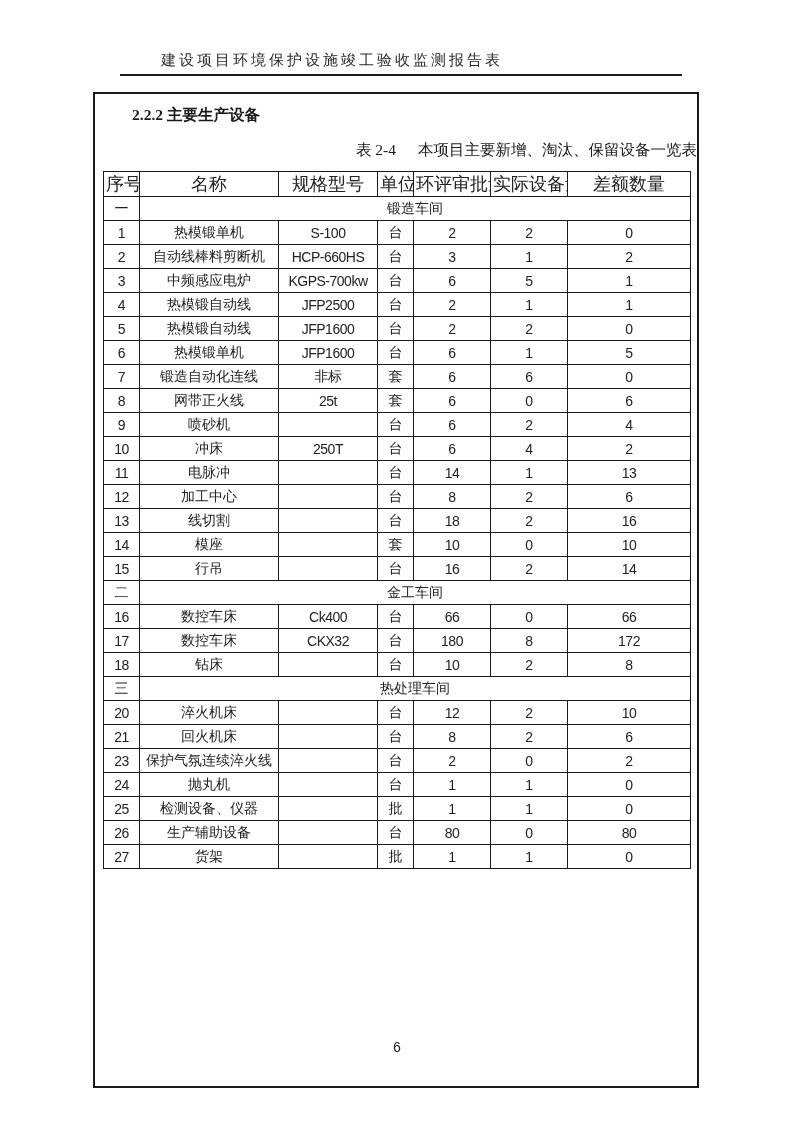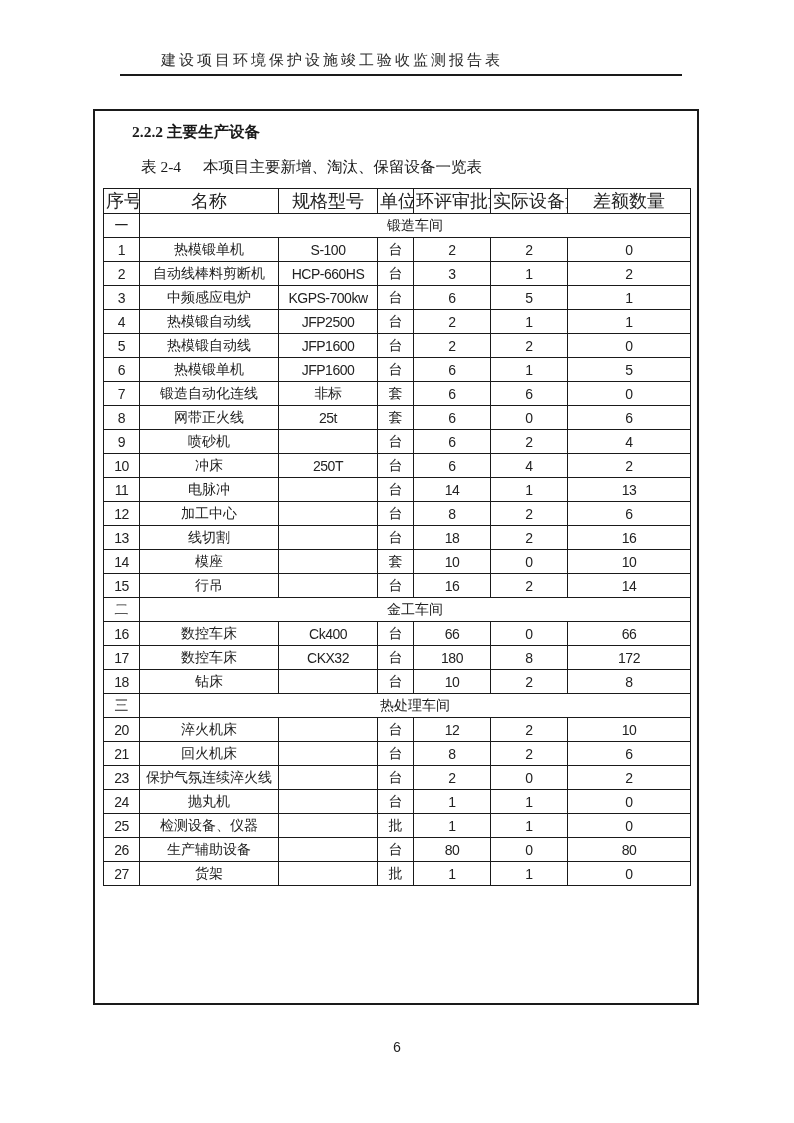--- a/index.html
+++ b/index.html
@@ -16,38 +16,38 @@
     text-align: center;
     font-size: 15px; letter-spacing: 3px; color: #2b2b2b;
     font-family: "Liberation Serif", "DejaVu Serif", serif;
   }
   .doc-header-rule {
     position: absolute; top: 74px; left: 120px; width: 562px;
     border-top: 2px solid #1a1a1a;
   }
   
   .content-box {
-    position: absolute; top: 109px; left: 93px;
-    width: 606px; height: 896px;
+    position: absolute; top: 92px; left: 93px;
+    width: 606px; height: 996px;
     border: 2px solid #1a1a1a;
     background: #ffffff;
   }
   .section-heading {
     margin: 11px 0 0 37px;
     font-size: 15.5px; font-weight: bold;
     font-family: "Liberation Serif", "DejaVu Serif", serif;
   }
   .intro-paragraph {
     margin: 15px 0 0 37px;
     font-size: 15.5px;
     font-family: "Liberation Serif", "DejaVu Serif", serif;
   }
   .table-caption {
     margin: 14px 0 0 0;
-    text-align: left;
+    text-align: right;
     font-size: 15.5px;
     font-family: "Liberation Serif", "DejaVu Serif", serif;
     padding-left: 46px;
   }
   .table-caption .cap-label { margin-right: 22px; }
   
   table.equipment {
     border-collapse: collapse;
     table-layout: fixed;
     margin: 10px 0 0 8px;

